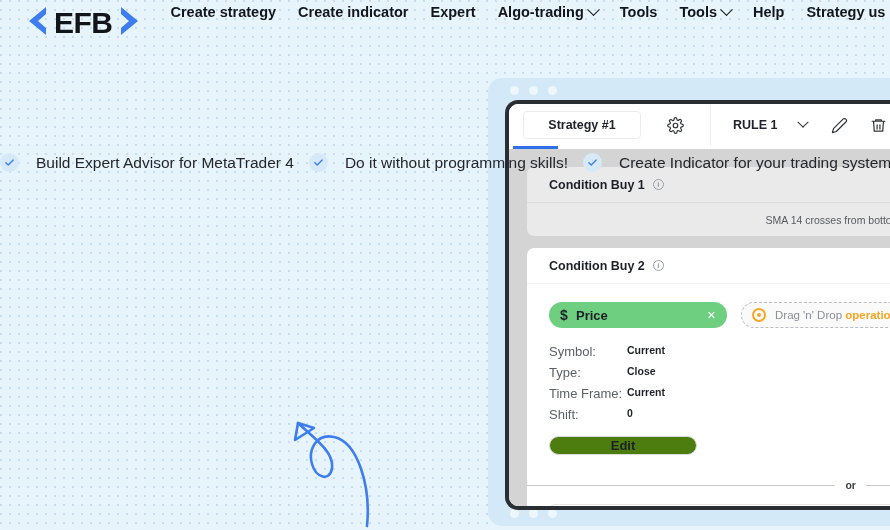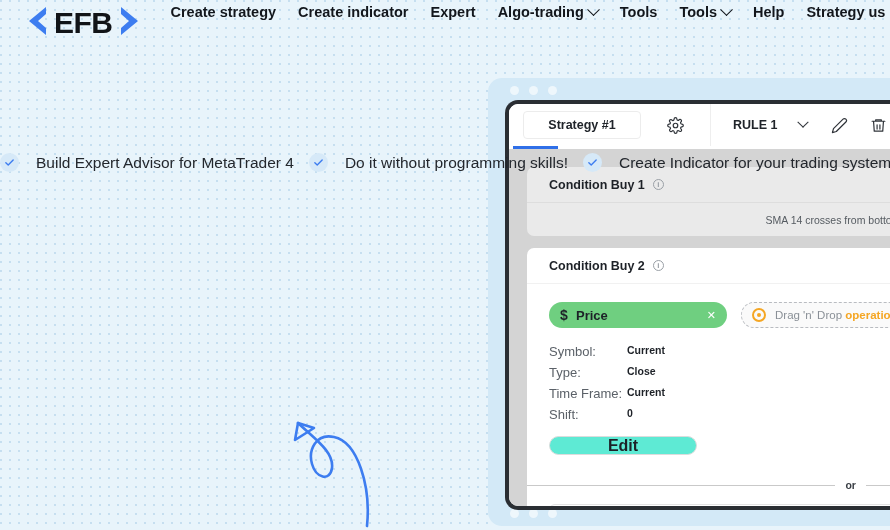--- a/index.html
+++ b/index.html
@@ -357,25 +357,25 @@
     row-gap: 6px;
   }
   .kv-key { font-size: 13px; color: #5b6168; }
   .kv-val { font-size: 10.5px; color: #1d2127; font-weight: 700; }
 
   .edit-btn {
     margin-top: 14px;
     width: 148px; height: 19px;
     border: 1px solid #dcdcdc;
     border-radius: 10px;
-    background: #5eead4;
+    background: #4d7c0f;
     display: flex;
     align-items: center;
     justify-content: center;
-    font-size: 16px;
+    font-size: 13px;
     font-weight: 700;
     color: #1d2127;
     cursor: pointer;
   }
 
   .or-row {
     margin-top: 12px;
     display: flex;
     align-items: center;
     gap: 10px;

